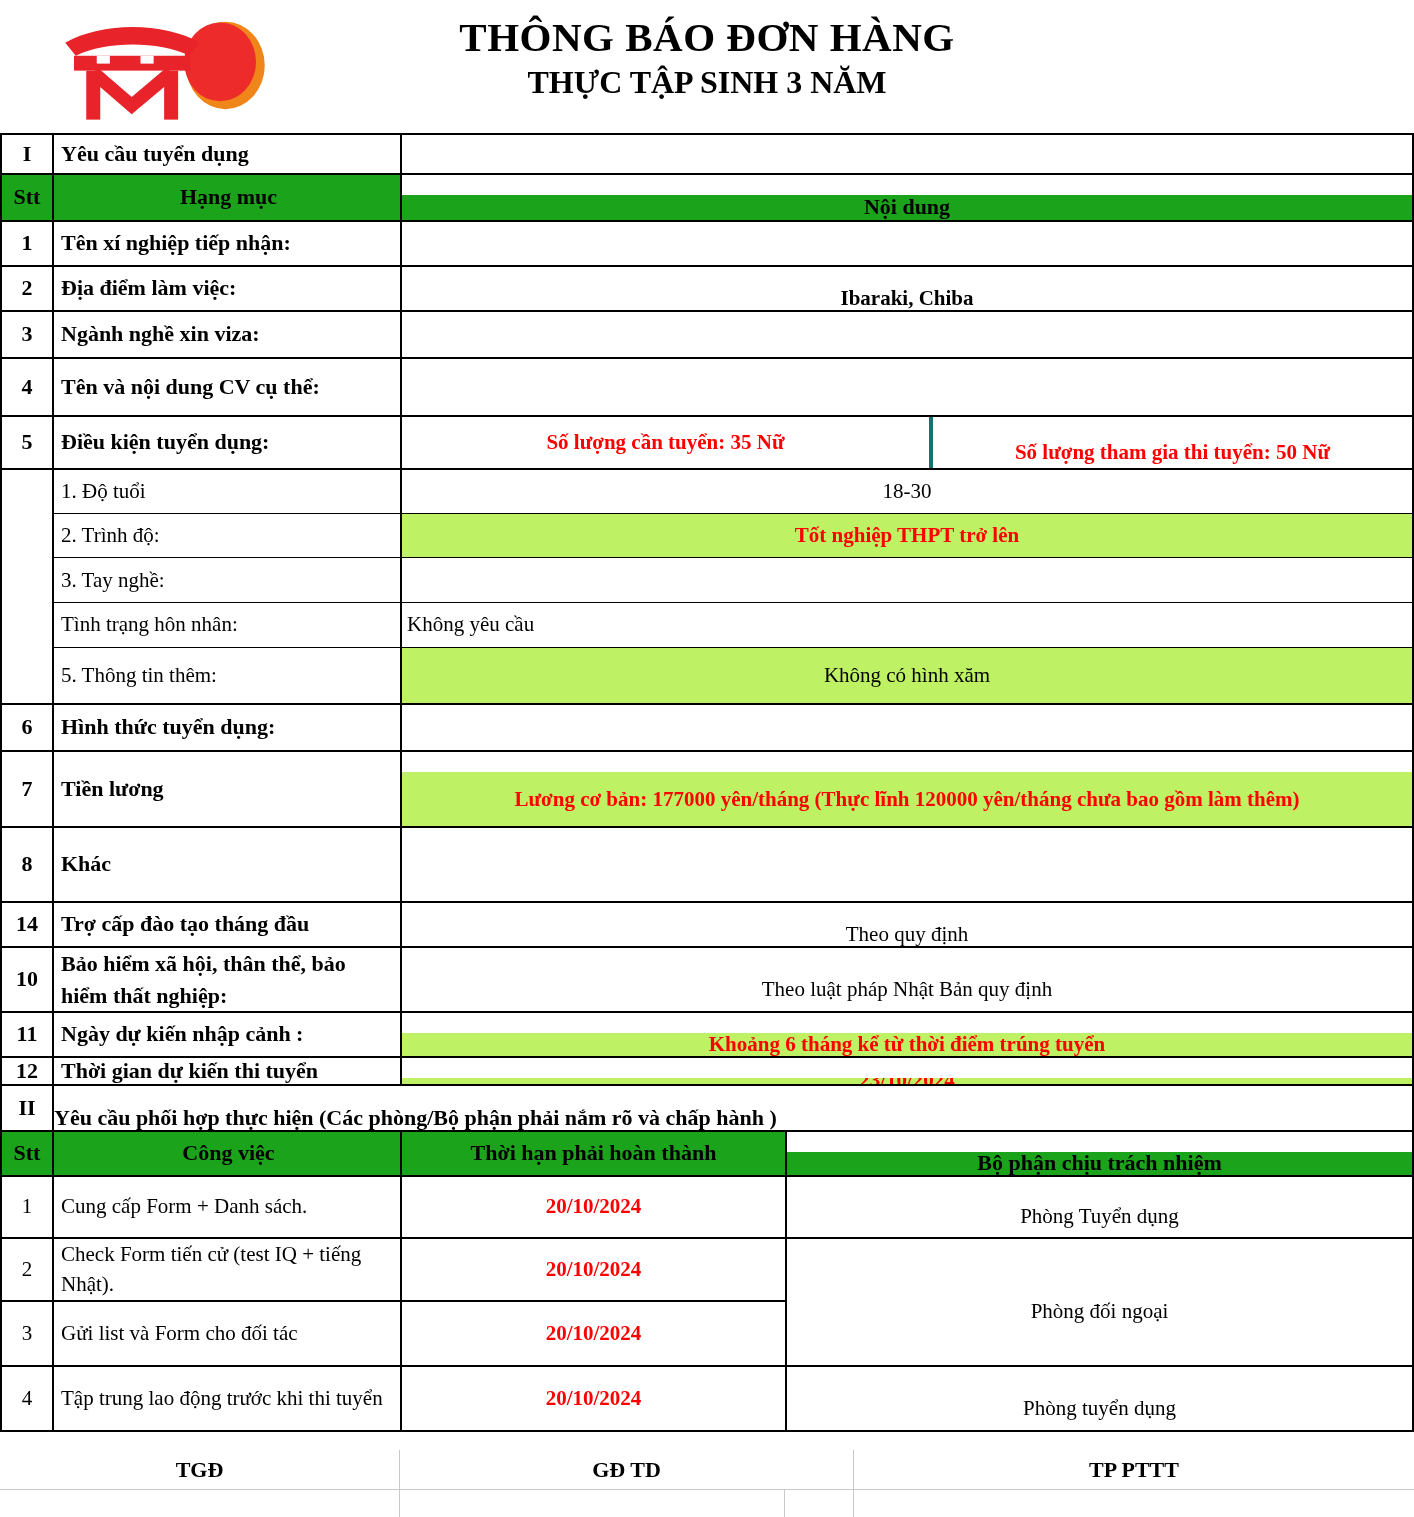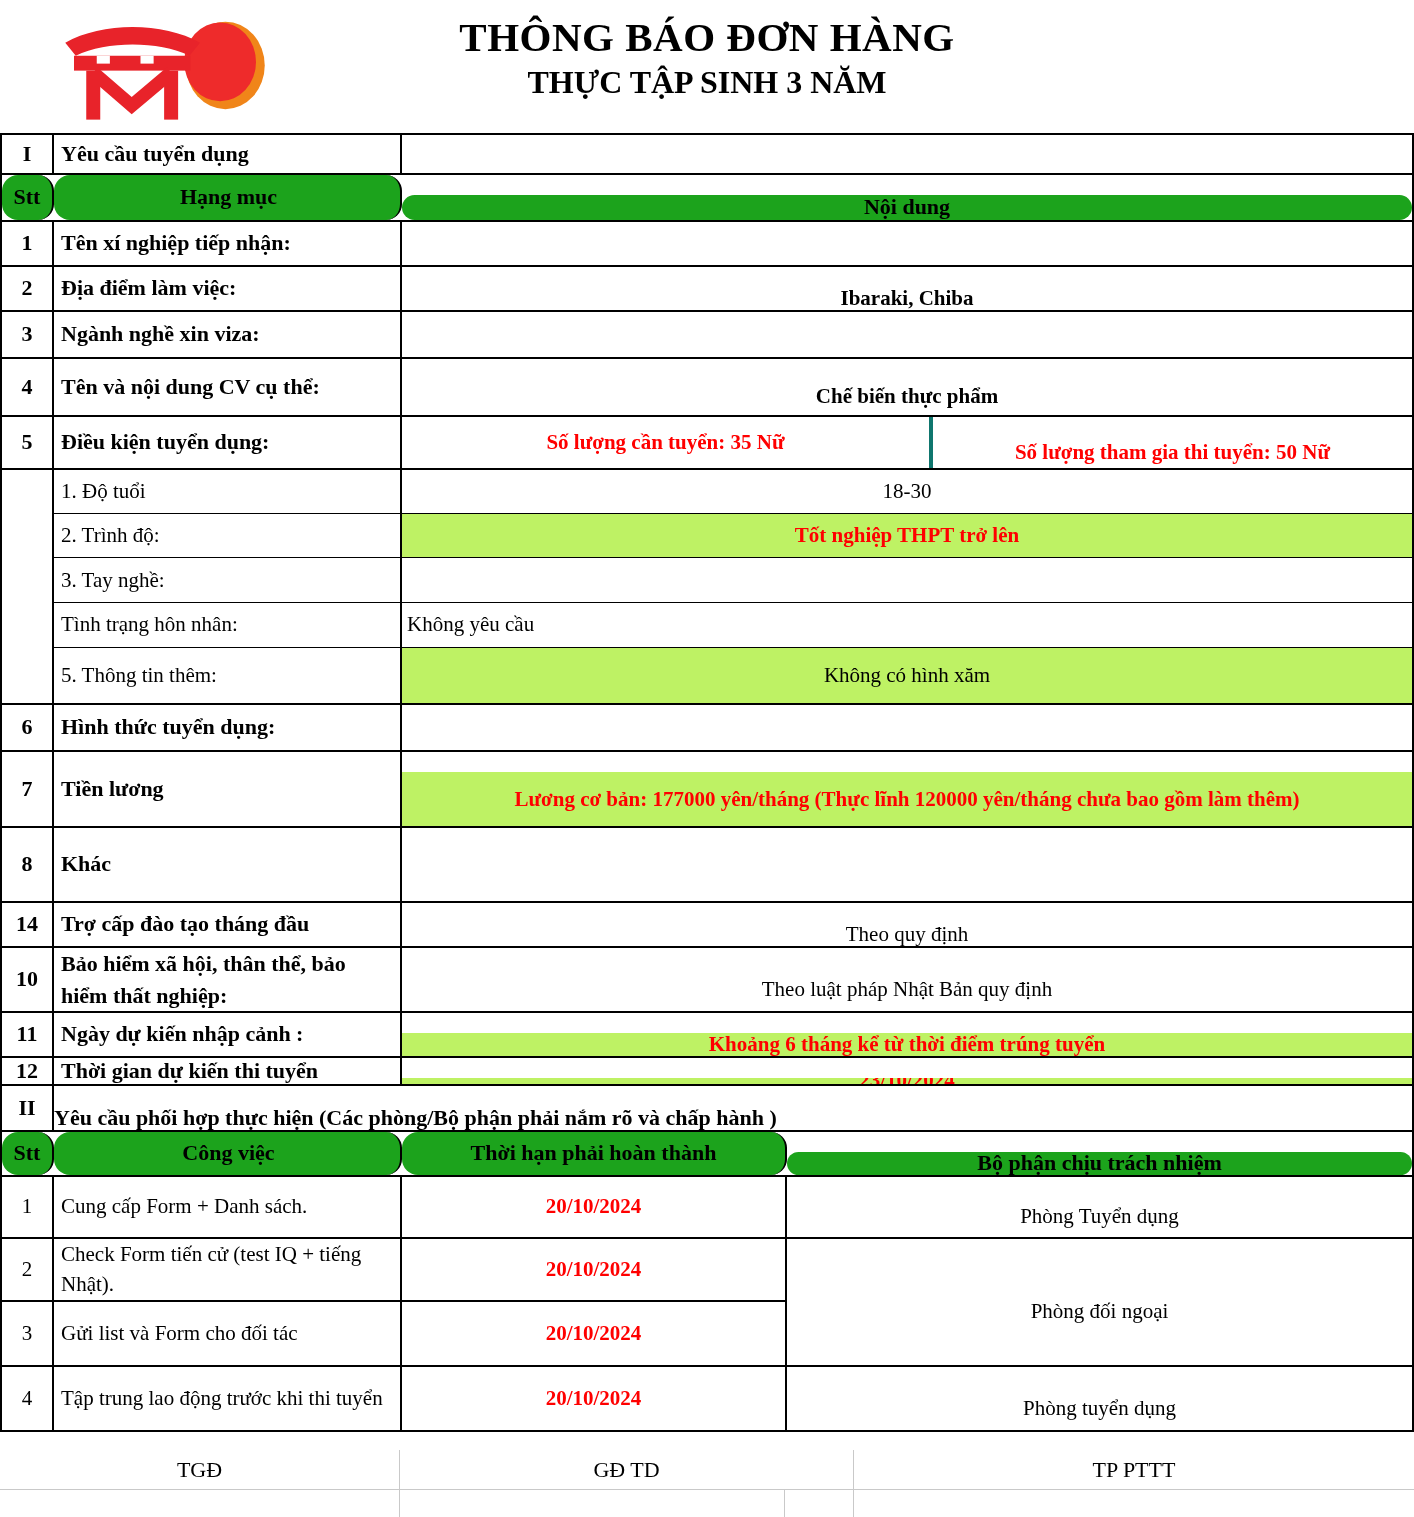--- a/index.html
+++ b/index.html
@@ -21,34 +21,34 @@
   .cl{width:348px;flex:none;border-right:2px solid #000;justify-content:flex-start;
       text-align:left;padding:0 4px 0 7px;}
   .cc{flex:1;margin-top:20px;}
   .c51{width:531px;flex:none;border-right:4px solid #0f766e;}
   .cd{width:385px;flex:none;border-right:2px solid #000;}
   .num{font-weight:bold;font-size:22px;}
   .lbl{font-weight:bold;font-size:22px;}
   .bold{font-weight:bold;}
   .red{color:#ff0000;font-weight:bold;}
   .yellow{background:#bef264;}
-  .gh{background:#1ca31c;font-weight:bold;font-size:22px;border-radius:16px;}
+  .gh{background:#1ca31c;font-weight:bold;font-size:22px;}
   .subcol{flex:1;display:flex;flex-direction:column;}
   .sr{display:flex;box-sizing:border-box;border-bottom:1px solid #000;}
   .sl{width:348px;flex:none;border-right:2px solid #000;box-sizing:border-box;
       display:flex;align-items:center;text-align:left;padding:0 4px 0 7px;font-size:21px;}
   .sc{flex:1;display:flex;align-items:center;justify-content:center;text-align:center;font-size:21px;box-sizing:border-box;}
   .leftal{justify-content:flex-start;text-align:right;padding-left:5px;}
   .wrapc{display:block;max-width:1000px;margin:0 auto;line-height:1.55;}
   .lh{line-height:1.45;}
   
   .foot{position:absolute;top:1450px;left:0;width:1414px;box-sizing:border-box;}
   .fr{display:flex;box-sizing:border-box;border-bottom:1px solid #c9c9c9;}
   .fc{box-sizing:border-box;display:flex;align-items:center;justify-content:center;
-      font-size:22px;font-weight:normal;text-align:right;}
+      font-size:22px;font-weight:bold;text-align:right;}
   .g1{width:400px;flex:none;border-right:1px solid #c9c9c9;}
   .g2{width:454px;flex:none;border-right:1px solid #c9c9c9;}
   .g3{flex:1;}
   .e1{width:400px;flex:none;border-right:1px solid #c9c9c9;}
   .e2{width:385px;flex:none;border-right:1px solid #c9c9c9;}
   .e3{width:69px;flex:none;border-right:1px solid #c9c9c9;}
 </style>
 </head>
 <body>
 
@@ -105,21 +105,20 @@
 
     <div class="r" style="height:47px">
       <div class="c cs num">3</div>
       <div class="c cl lbl">Ngành nghề xin viza:</div>
       <div class="c cc"></div>
     </div>
 
     <div class="r" style="height:58px">
       <div class="c cs num">4</div>
       <div class="c cl lbl">Tên và nội dung CV cụ thể:</div>
-      <div class="c cc bold">Chế biến thực phẩm</div>
     </div>
 
     <div class="r" style="height:53px">
       <div class="c cs num">5</div>
       <div class="c cl lbl">Điều kiện tuyển dụng:</div>
       <div class="c c51 red">Số lượng cần tuyển: 35 Nữ</div>
       <div class="c cc red">Số lượng tham gia thi tuyển: 50 Nữ</div>
     </div>
 
     <div class="r" style="height:235px;border-bottom:2px solid #000">

